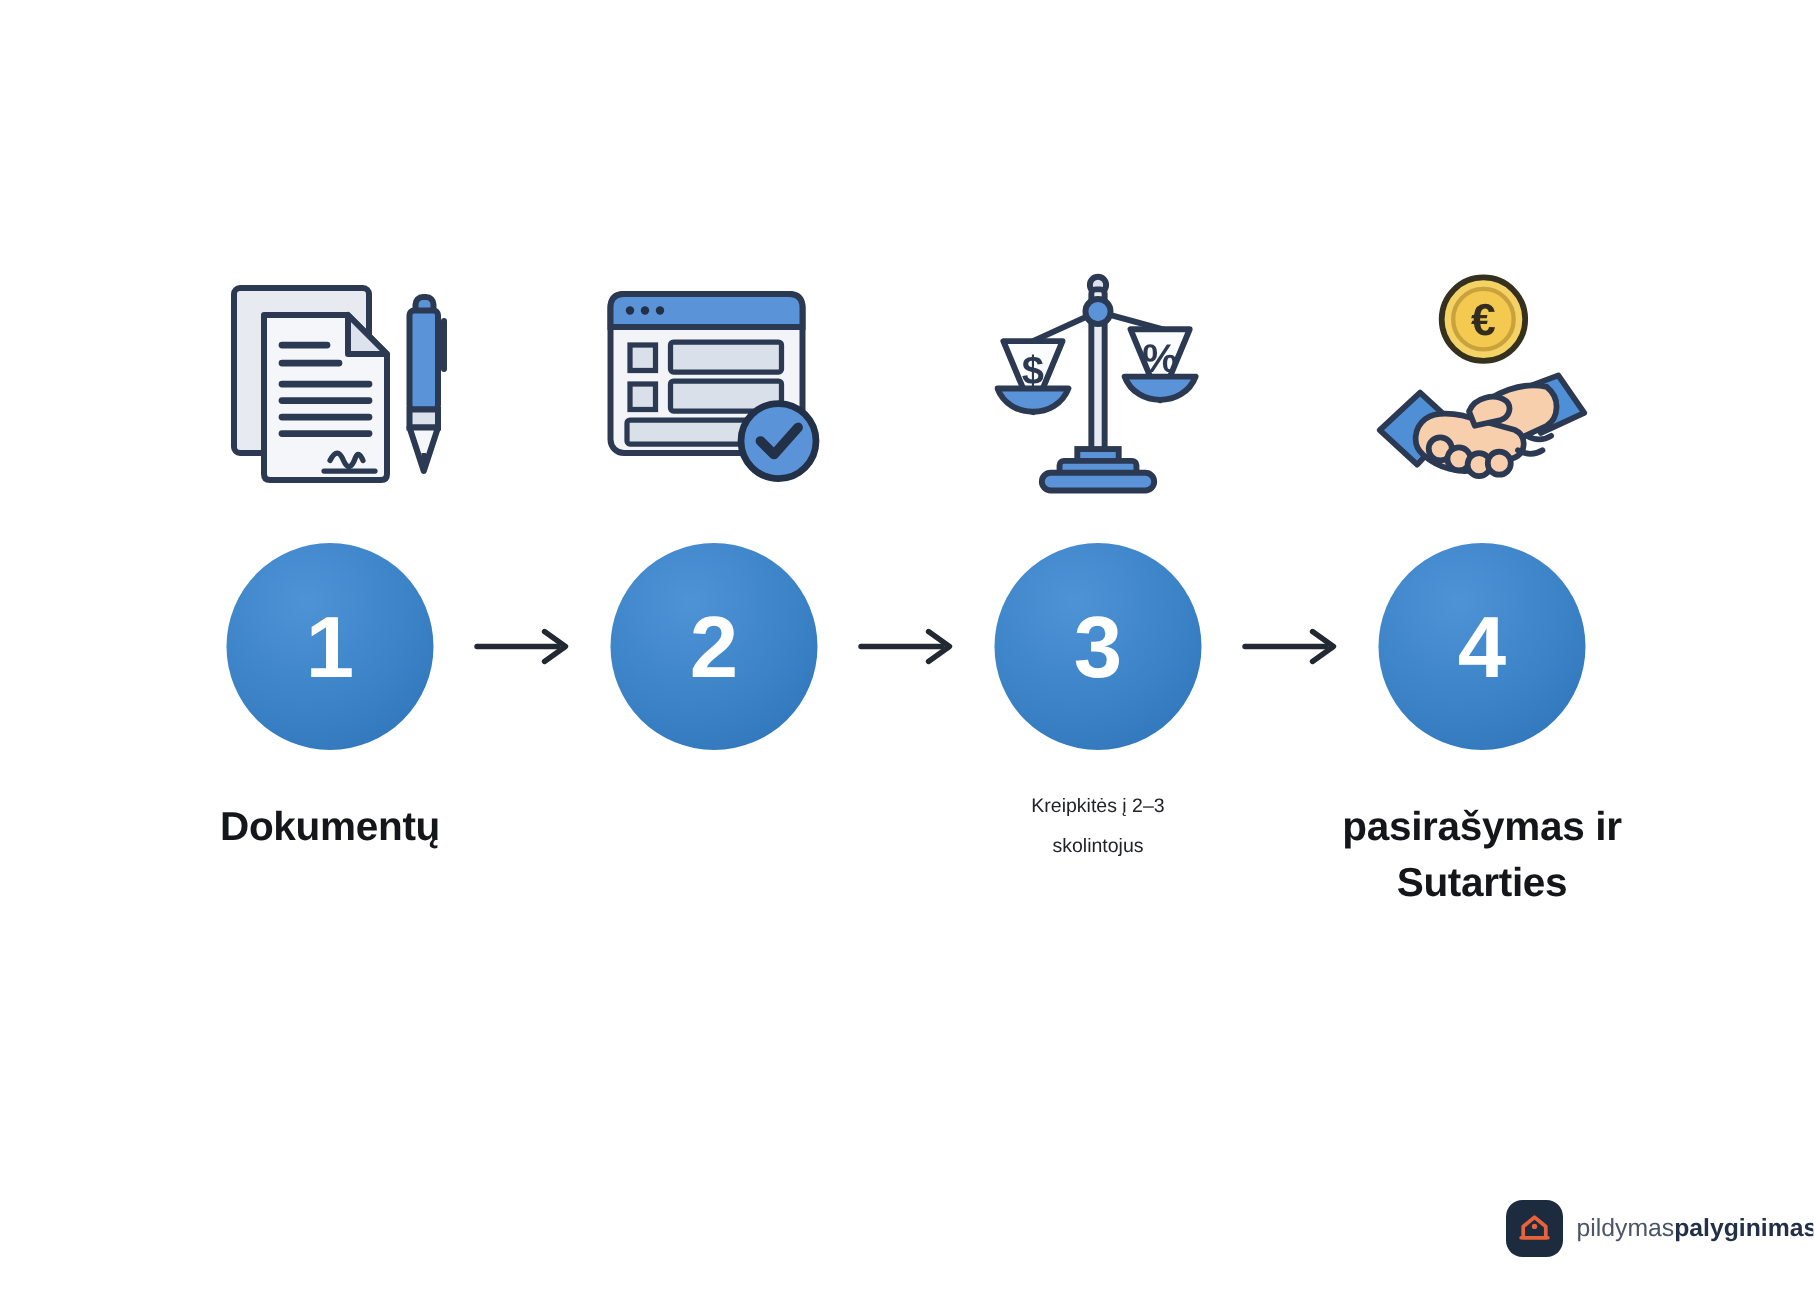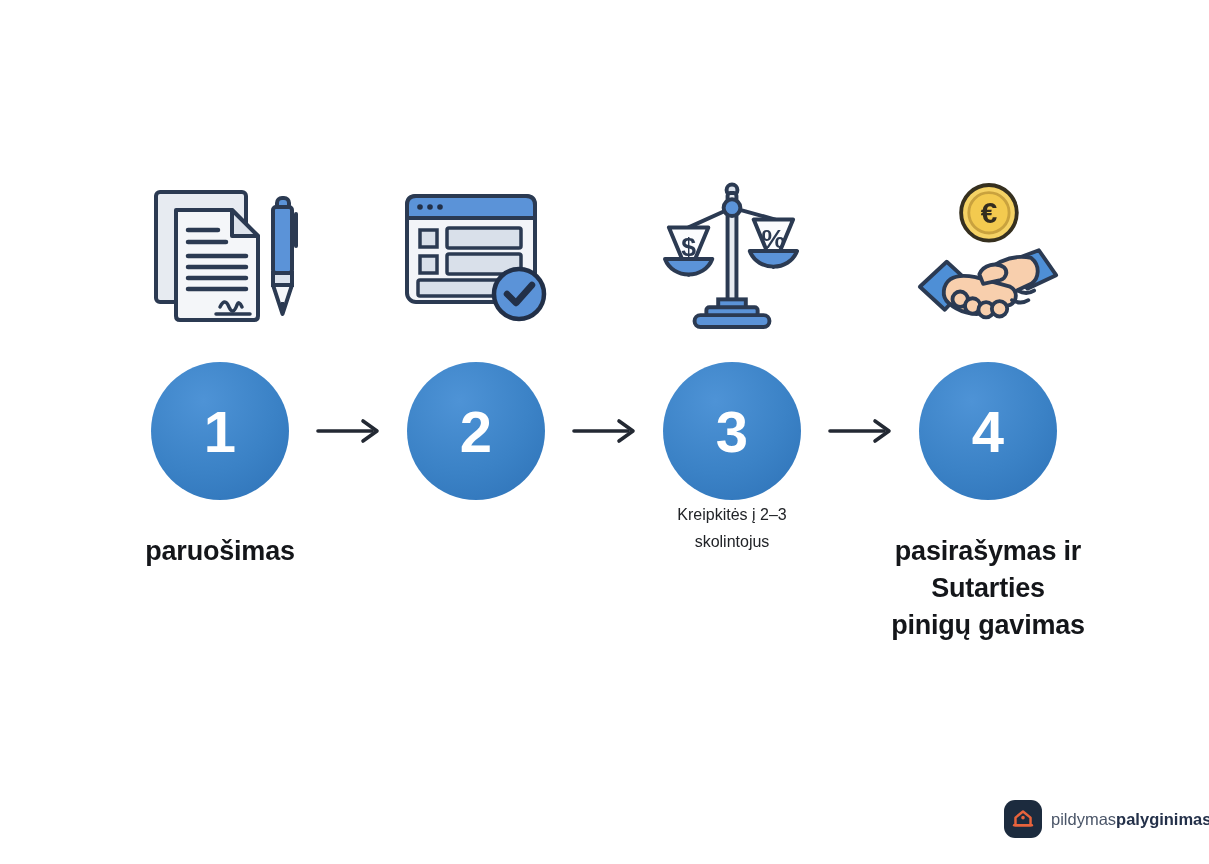--- a/index.html
+++ b/index.html
@@ -48,23 +48,23 @@
     margin-top: 33px;
     text-align: center;
     font-size: 27px;
     font-weight: 700;
     line-height: 37px;
     color: #14161a;
     letter-spacing: -0.2px;
   }
   .step-label span { display: block; }
   .step-sublabel {
-    margin-top: 1px;
+    margin-top: 23px;
     text-align: center;
-    font-size: 16px;
+    font-size: 13px;
     font-weight: 400;
     line-height: 27px;
     color: #212327;
   }
   .step-sublabel span { display: block; }
   .arrow {
     position: absolute;
     top: 416px;
     width: 64px;
     height: 30px;
@@ -125,21 +125,21 @@
           <path d="M156 28 V60" stroke="#2b3a52" stroke-width="4" stroke-linecap="round"></path>
           <rect x="133" y="87" width="19" height="12" fill="#dbe2ec" stroke="#2b3a52" stroke-width="4"></rect>
           <path d="M133 99 L152 99 L142.5 128 Z" fill="#f4f6f9" stroke="#2b3a52" stroke-width="4" stroke-linejoin="round"></path>
           <path d="M142.5 116 V128" stroke="#2b3a52" stroke-width="3"></path>
         </svg>
       </div>
       <div class="num-circle">
         <span>1</span>
       </div>
       <div class="step-label">
-        <span>paruošimas</span>
+        <span>Dokumentų</span>
       </div>
     </div>
 
     <div class="step">
       <div class="icon-area">
         <svg width="150" height="132" viewBox="0 0 150 132">
           <rect x="6" y="6" width="128" height="106" rx="9" fill="#f2f4f8" stroke="#2b3a52" stroke-width="4"></rect>
           <path d="M6 15 Q6 6 15 6 H125 Q134 6 134 15 V28 H6 Z" fill="#5b93d8" stroke="#2b3a52" stroke-width="4"></path>
           <circle cx="19" cy="17" r="2.8" fill="#223048"></circle>
           <circle cx="29" cy="17" r="2.8" fill="#223048"></circle>
@@ -204,21 +204,20 @@
           <path d="M100 124 q9 5 17 0" fill="none" stroke="#2b3a52" stroke-width="4" stroke-linecap="round"></path>
           <path d="M106 114 q9 5 17 0" fill="none" stroke="#2b3a52" stroke-width="4" stroke-linecap="round"></path>
         </svg>
       </div>
       <div class="num-circle">
         <span>4</span>
       </div>
       <div class="step-label">
         <span>pasirašymas ir</span>
         <span>Sutarties</span>
-        <span>pinigų gavimas</span>
       </div>
     </div>
 
   </div>
 
   <svg class="arrow arrow-1" viewBox="0 0 64 30">
     <path d="M2 15 H56" stroke="#232933" stroke-width="3.6" stroke-linecap="round"></path>
     <path d="M47 5 L61 15 L47 25" fill="none" stroke="#232933" stroke-width="3.6" stroke-linecap="round" stroke-linejoin="round"></path>
   </svg>
   <svg class="arrow arrow-2" viewBox="0 0 64 30">

